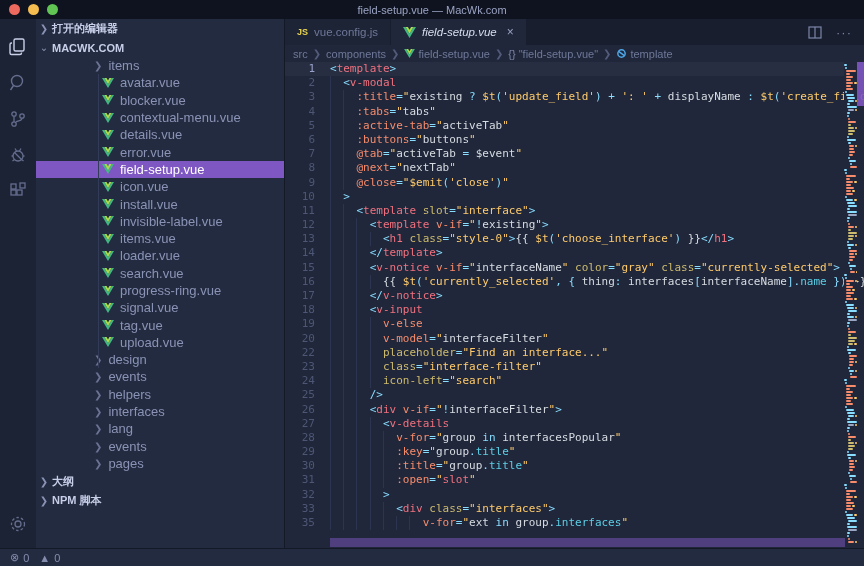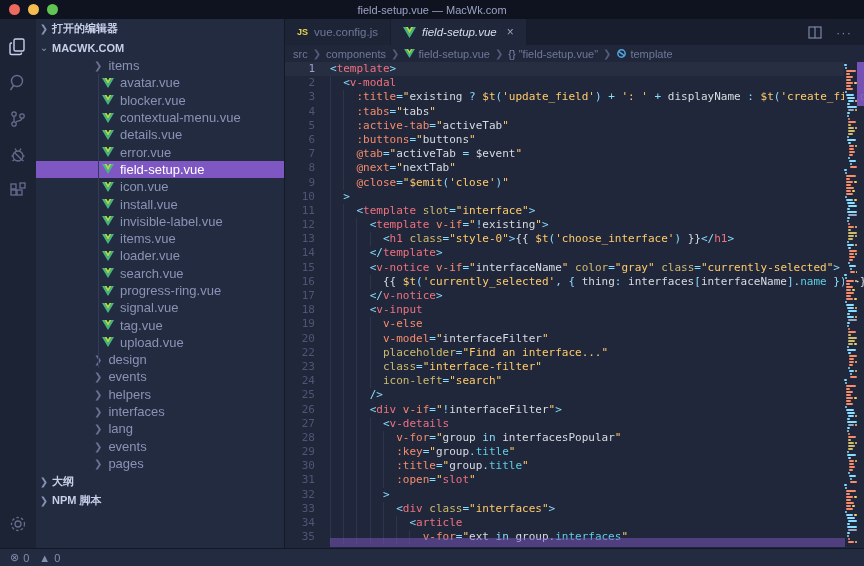--- a/index.html
+++ b/index.html
@@ -412,21 +412,20 @@
             <div class="cl"><span class="ln">24</span><span class="lc"><span class="ig"> </span><span class="ig"> </span><span class="ig"> </span><span class="ig"> </span><span class="tk-attr">icon-left</span><span class="tk-pun">=</span><span class="tk-str">"search"</span></span></div>
             <div class="cl"><span class="ln">25</span><span class="lc"><span class="ig"> </span><span class="ig"> </span><span class="ig"> </span><span class="tk-pun">/&gt;</span></span></div>
             <div class="cl"><span class="ln">26</span><span class="lc"><span class="ig"> </span><span class="ig"> </span><span class="ig"> </span><span class="tk-pun">&lt;</span><span class="tk-tag">div</span><span class="tk-ws"> </span><span class="tk-dir">v-if</span><span class="tk-pun">=</span><span class="tk-str">"</span><span class="tk-pun">!</span><span class="tk-id">interfaceFilter</span><span class="tk-str">"</span><span class="tk-pun">&gt;</span></span></div>
             <div class="cl"><span class="ln">27</span><span class="lc"><span class="ig"> </span><span class="ig"> </span><span class="ig"> </span><span class="ig"> </span><span class="tk-pun">&lt;</span><span class="tk-tag">v-details</span></span></div>
             <div class="cl"><span class="ln">28</span><span class="lc"><span class="ig"> </span><span class="ig"> </span><span class="ig"> </span><span class="ig"> </span><span class="ig"> </span><span class="tk-dir">v-for</span><span class="tk-pun">=</span><span class="tk-str">"</span><span class="tk-id">group</span><span class="tk-pun"> in </span><span class="tk-id">interfacesPopular</span><span class="tk-str">"</span></span></div>
             <div class="cl"><span class="ln">29</span><span class="lc"><span class="ig"> </span><span class="ig"> </span><span class="ig"> </span><span class="ig"> </span><span class="ig"> </span><span class="tk-dir">:key</span><span class="tk-pun">=</span><span class="tk-str">"</span><span class="tk-id">group</span><span class="tk-pun">.</span><span class="tk-prop">title</span><span class="tk-str">"</span></span></div>
             <div class="cl"><span class="ln">30</span><span class="lc"><span class="ig"> </span><span class="ig"> </span><span class="ig"> </span><span class="ig"> </span><span class="ig"> </span><span class="tk-dir">:title</span><span class="tk-pun">=</span><span class="tk-str">"</span><span class="tk-id">group</span><span class="tk-pun">.</span><span class="tk-prop">title</span><span class="tk-str">"</span></span></div>
             <div class="cl"><span class="ln">31</span><span class="lc"><span class="ig"> </span><span class="ig"> </span><span class="ig"> </span><span class="ig"> </span><span class="ig"> </span><span class="tk-dir">:open</span><span class="tk-pun">=</span><span class="tk-str">"</span><span class="tk-kw">slot</span><span class="tk-str">"</span></span></div>
             <div class="cl"><span class="ln">32</span><span class="lc"><span class="ig"> </span><span class="ig"> </span><span class="ig"> </span><span class="ig"> </span><span class="tk-pun">&gt;</span></span></div>
             <div class="cl"><span class="ln">33</span><span class="lc"><span class="ig"> </span><span class="ig"> </span><span class="ig"> </span><span class="ig"> </span><span class="ig"> </span><span class="tk-pun">&lt;</span><span class="tk-tag">div</span><span class="tk-ws"> </span><span class="tk-attr">class</span><span class="tk-pun">=</span><span class="tk-str">"interfaces"</span><span class="tk-pun">&gt;</span></span></div>
-            <div class="cl"><span class="ln">34</span><span class="lc"><span class="ig"> </span><span class="ig"> </span><span class="ig"> </span><span class="ig"> </span><span class="ig"> </span><span class="ig"> </span><span class="tk-pun">&lt;</span><span class="tk-tag">article</span></span></div>
             <div class="cl"><span class="ln">35</span><span class="lc"><span class="ig"> </span><span class="ig"> </span><span class="ig"> </span><span class="ig"> </span><span class="ig"> </span><span class="ig"> </span><span class="ig"> </span><span class="tk-dir">v-for</span><span class="tk-pun">=</span><span class="tk-str">"</span><span class="tk-id">ext</span><span class="tk-pun"> in </span><span class="tk-id">group</span><span class="tk-pun">.</span><span class="tk-prop">interfaces</span><span class="tk-str">"</span></span></div>
           </div>
         <div class="minimap" id="minimap">
             <div class="mm-row" style="margin-left: 0px;">
               <div class="mm-dash" style="width: 3px; background: rgb(137, 221, 255);"></div>
             </div>
             <div class="mm-row" style="margin-left: 1px;">
               <div class="mm-dash" style="width: 2.4px; background: rgb(137, 221, 255);"></div>
             </div>
             <div class="mm-row" style="margin-left: 2px;">

